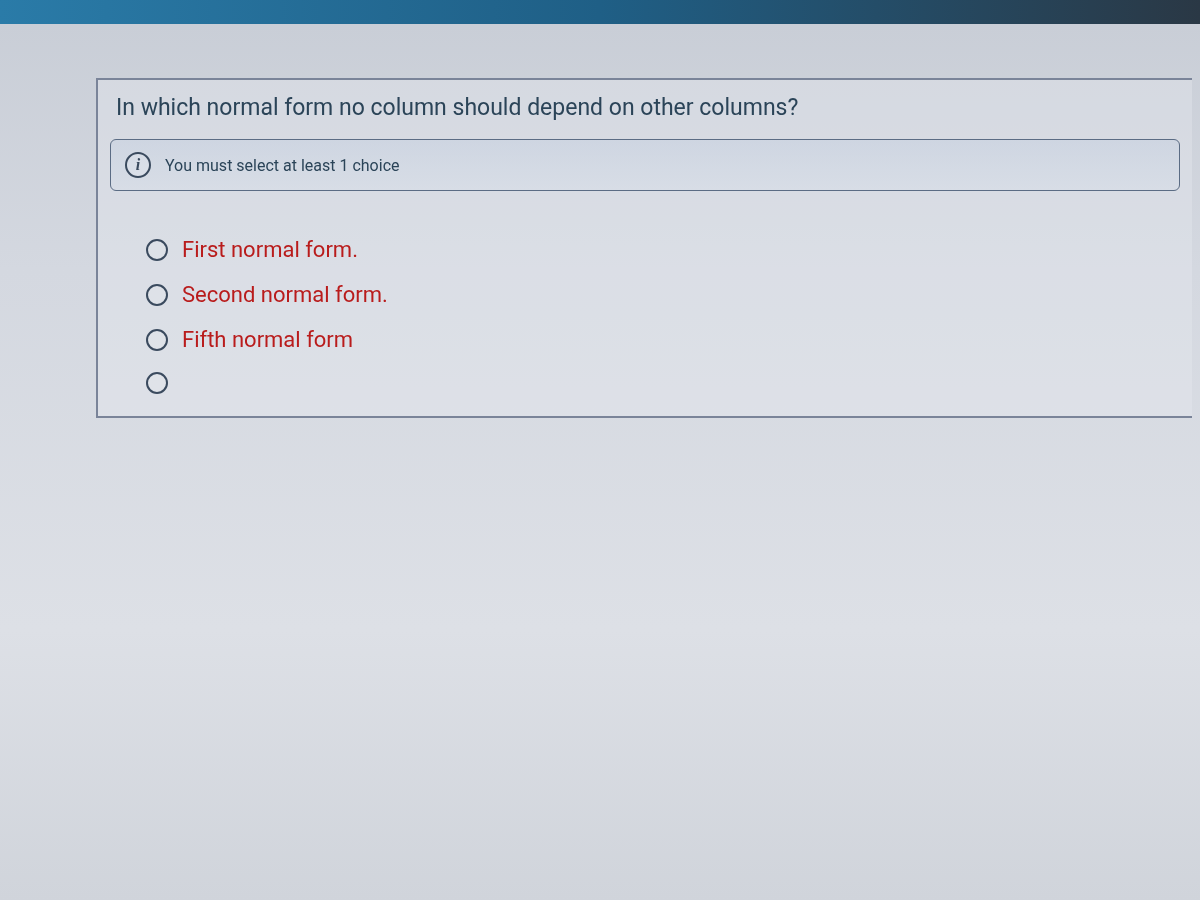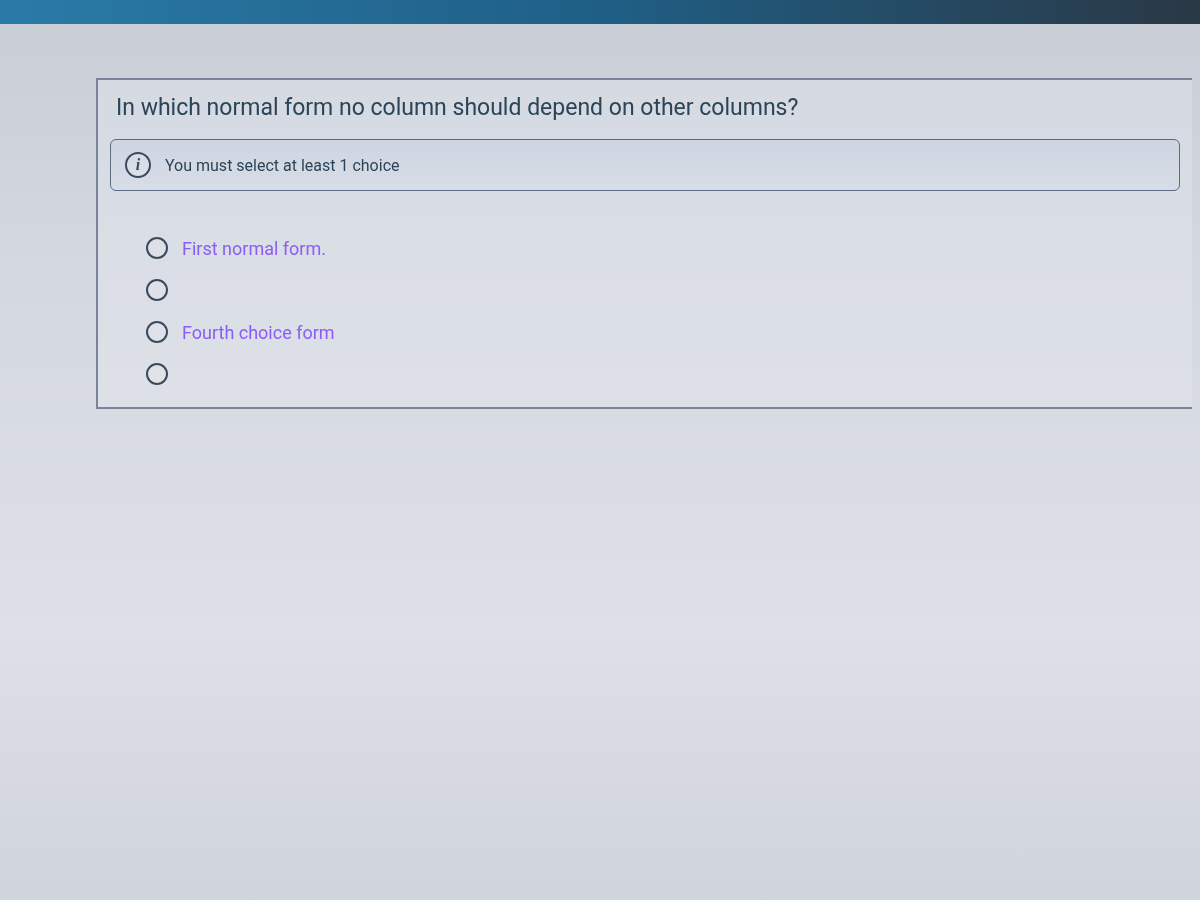--- a/index.html
+++ b/index.html
@@ -82,22 +82,22 @@
     }
     .radio {
       width: 22px;
       height: 22px;
       border: 2.5px solid #3a4a5e;
       border-radius: 50%;
       background: rgba(255,255,255,0.1);
       flex-shrink: 0;
     }
     .choice-label {
-      font-size: 18px;
-      color: #8b5cf6;
+      font-size: 22px;
+      color: #b91c1c;
     }
   </style>
 </head>
 <body>
 
 <div class="top-bar"></div>
 
 <div class="question-card">
 
   <div class="question-text">In which normal form no column should depend on other columns?</div>
@@ -109,26 +109,27 @@
 
   <div class="choices">
 
     <label class="choice-row">
       <span class="radio"></span>
       <span class="choice-label">First normal form.</span>
     </label>
 
     <label class="choice-row">
       <span class="radio"></span>
+      <span class="choice-label">Second normal form.</span>
     </label>
 
 
     <label class="choice-row">
       <span class="radio"></span>
-      <span class="choice-label">Fourth choice form</span>
+      <span class="choice-label">Fifth normal form</span>
     </label>
 
     <label class="choice-row">
       <span class="radio"></span>
     </label>
 
   </div>
 
 </div>
 

